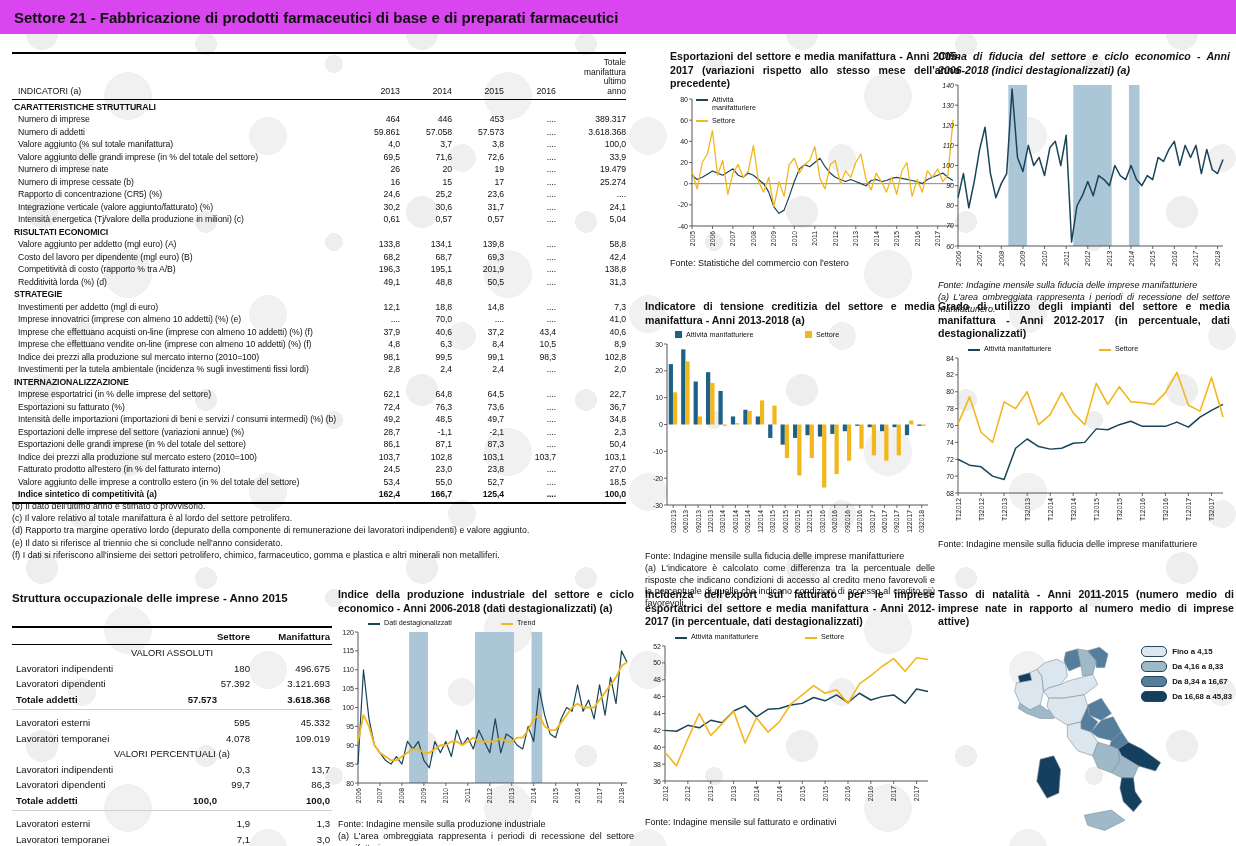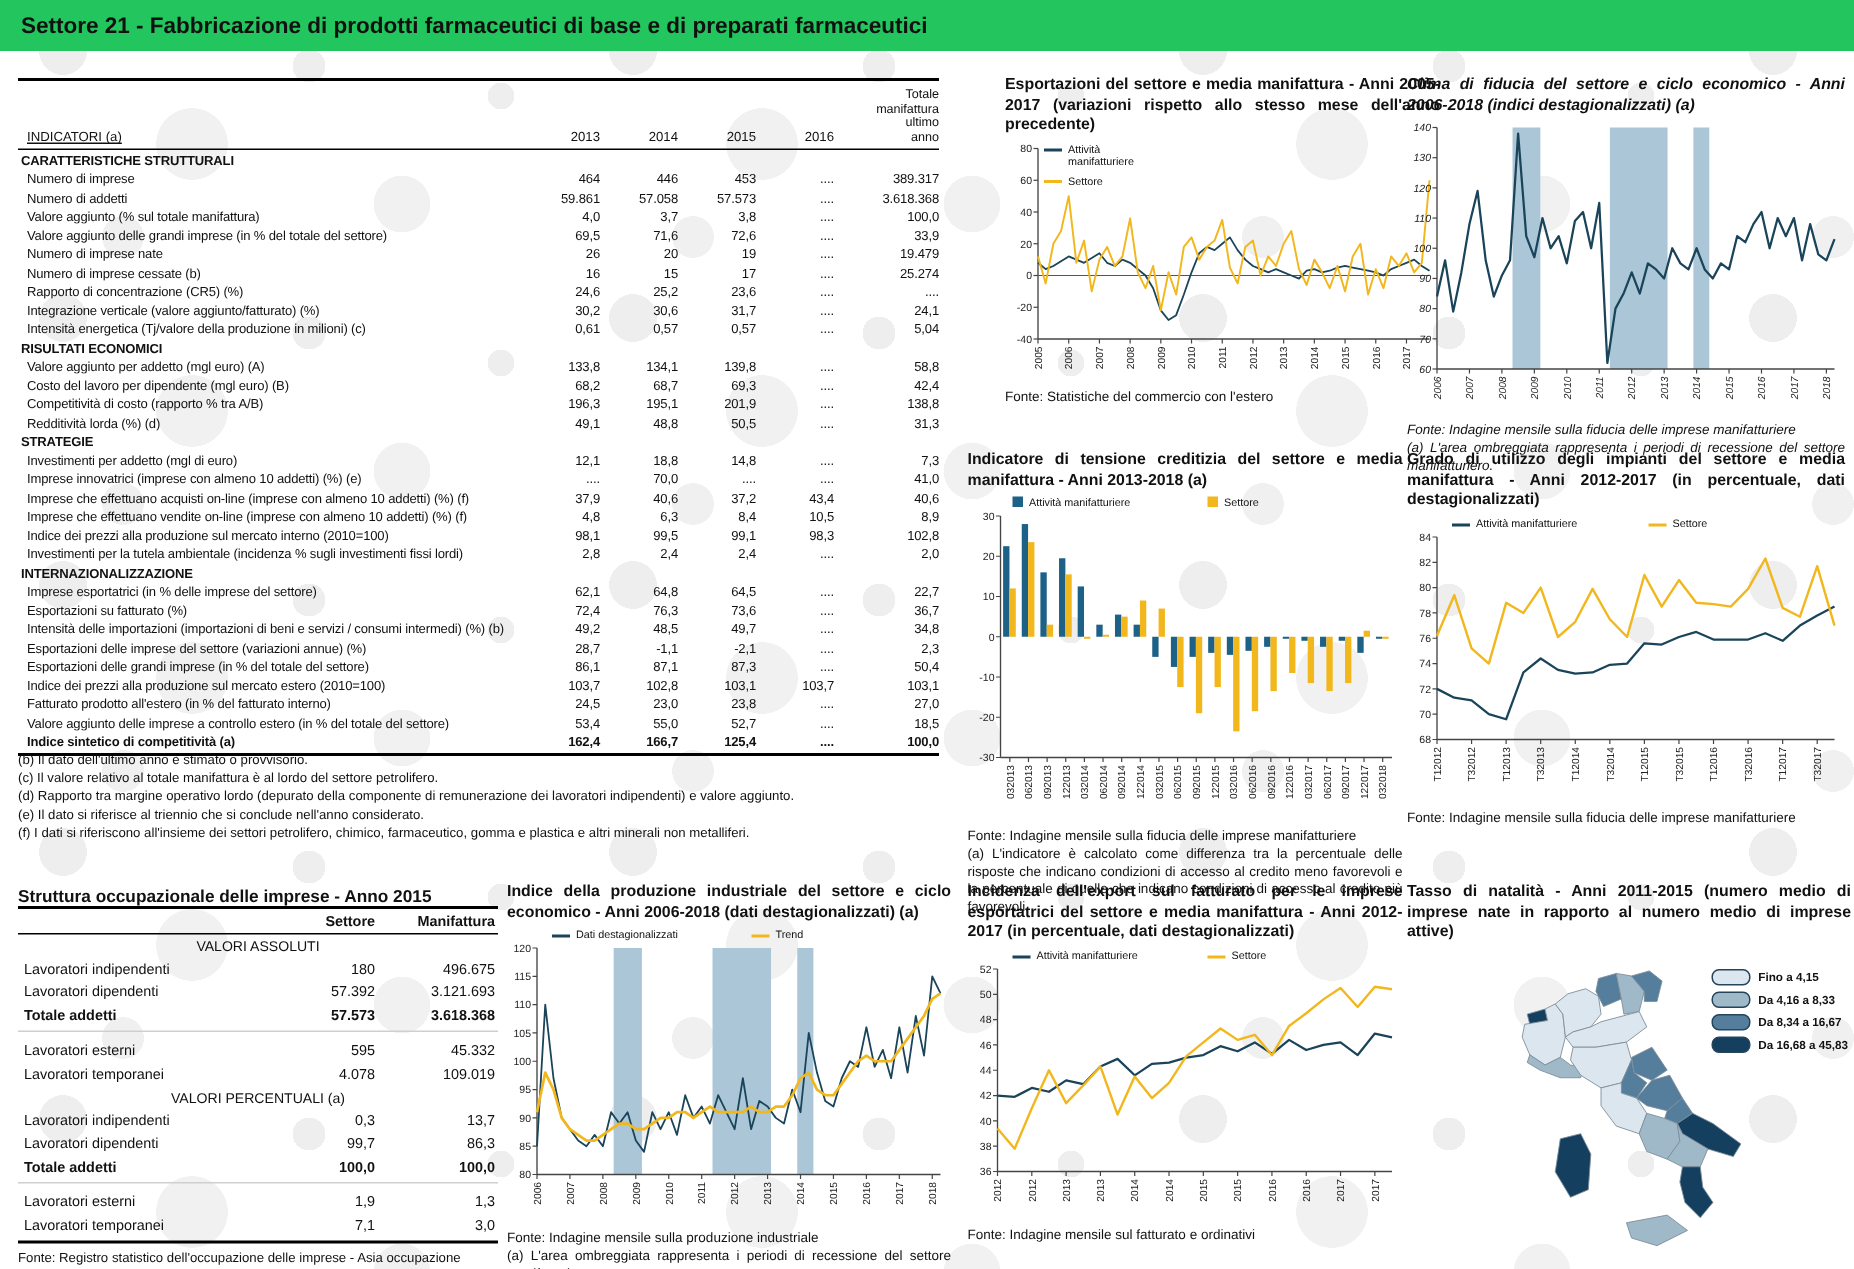--- a/index.html
+++ b/index.html
@@ -8,48 +8,48 @@
   .dots{position:absolute;inset:0;z-index:0;pointer-events:none;opacity:.9;
     background-image:
       radial-gradient(circle 16px at 42px 34px,#ededed 99%,transparent 100%),
       radial-gradient(circle 24px at 128px 96px,#f0f0f0 99%,transparent 100%),
       radial-gradient(circle 11px at 206px 44px,#ededed 99%,transparent 100%),
       radial-gradient(circle 19px at 268px 136px,#f0f0f0 99%,transparent 100%),
       radial-gradient(circle 9px at 334px 64px,#ededed 99%,transparent 100%),
       radial-gradient(circle 14px at 82px 158px,#efefef 99%,transparent 100%);
     background-size:380px 178px;background-repeat:repeat;}
   .layer{position:absolute;inset:0;z-index:1;}
-  .titlebar{position:absolute;left:0;top:0;width:1236px;height:34px;background:#22c55e;
+  .titlebar{position:absolute;left:0;top:0;width:1236px;height:34px;background:#d946ef;
     display:flex;align-items:center;padding-left:14px;}
   .titlebar .t{font-size:15px;font-weight:bold;}
   
   .tblmain{position:absolute;left:12px;top:52px;width:614px;}
   .tblmain .hdr{border-top:2.5px solid #000;border-bottom:1.5px solid #000;
     display:flex;align-items:flex-end;padding:4px 0 3px 6px;min-height:47px;}
-  .tblmain .hdr .c0{flex:1;font-size:8.8px;text-decoration:underline;}
+  .tblmain .hdr .c0{flex:1;font-size:8.8px;}
   .tblmain .hdr .cy{width:52px;text-align:right;font-size:8.8px;}
   .tblmain .hdr .ct{width:70px;text-align:right;font-size:8.4px;white-space:pre-line;line-height:9.6px;}
   .row{display:flex;align-items:center;height:12.5px;font-size:8.7px;letter-spacing:-0.1px;}
   .row .c0{flex:1;padding-left:6px;overflow:hidden;white-space:nowrap;}
   .row .cy{width:52px;text-align:right;}
   .row .ct{width:70px;text-align:right;}
   .row.sec .c0{font-weight:bold;padding-left:2px;}
   .row.bold{font-weight:bold;}
   .tblmain .bot{border-bottom:2.5px solid #000;margin-top:2px;}
   .fnotes{position:absolute;left:12px;top:500px;width:624px;font-size:8.8px;line-height:12.2px;}
   
   .tblocc{position:absolute;left:12px;top:592px;width:320px;}
-  .tblocc .ti{font-size:11.5px;font-weight:bold;padding-bottom:0;border-bottom:2px solid #000;}
+  .tblocc .ti{font-size:11.5px;font-weight:bold;padding-bottom:22px;border-bottom:2px solid #000;}
   .orow{display:flex;height:15.5px;align-items:center;font-size:9.6px;}
   .orow .c0{flex:1;padding-left:4px;}
   .orow .c1,.orow .c2{width:80px;text-align:right;padding-right:2px;}
   .orow.head{font-weight:bold;border-bottom:1px solid #000;height:17px;}
   .orow.grp{justify-content:center;font-size:9.4px;}
   .orow.grp .g{text-align:center;width:100%;}
-  .orow.bold{font-weight:bold;}
+  .orow.bold{font-weight:bold;gap:33px;}
   .ogap{height:6px;border-top:1px solid #cfcfcf;margin-top:2px;}
   .tblocc .bot{border-bottom:2px solid #000;margin-top:2px;}
   .tblocc .src{font-size:8.8px;line-height:11.5px;padding-top:4px;}
   
   .cbox{position:absolute;}
   .ctitle{font-size:10.6px;font-weight:bold;text-align:justify;line-height:13.5px;margin-bottom:3px;}
   .cbody{position:relative;}
   .csrc,.cnote{font-size:9px;line-height:11.8px;text-align:justify;}
   .legend-stack{position:absolute;left:26px;top:2px;font-size:7.2px;line-height:8.5px;}
   .legend-stack .it{display:flex;align-items:flex-start;margin-bottom:4px;width:78px;}

